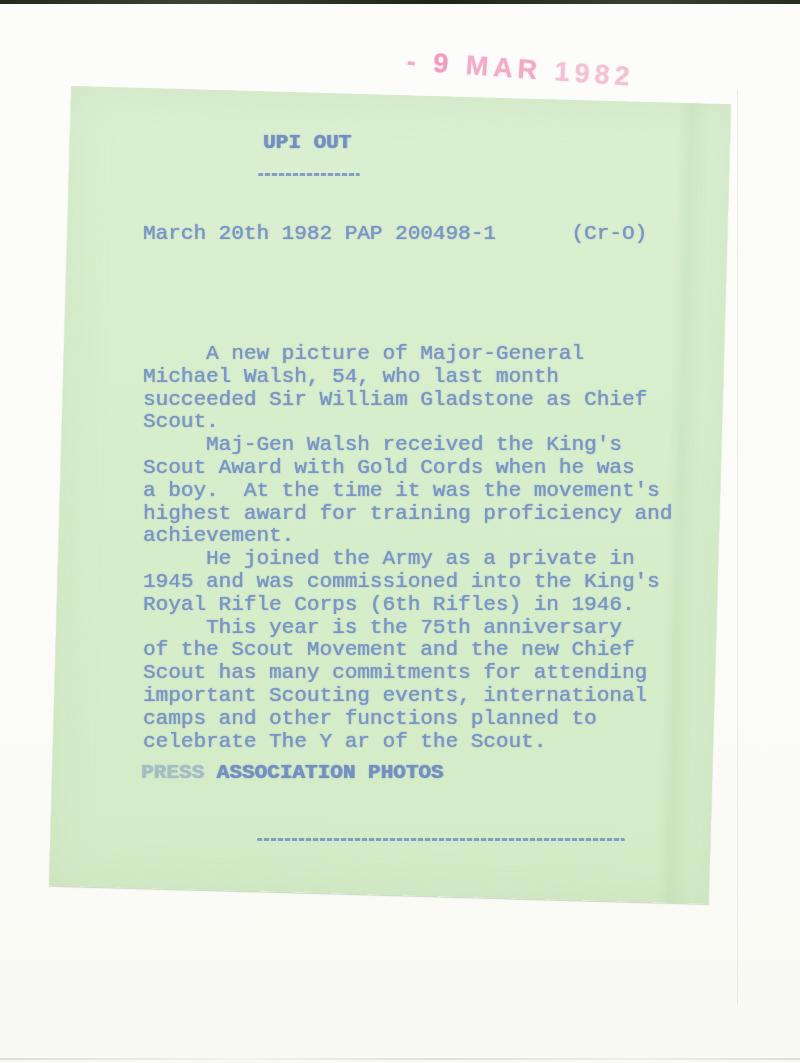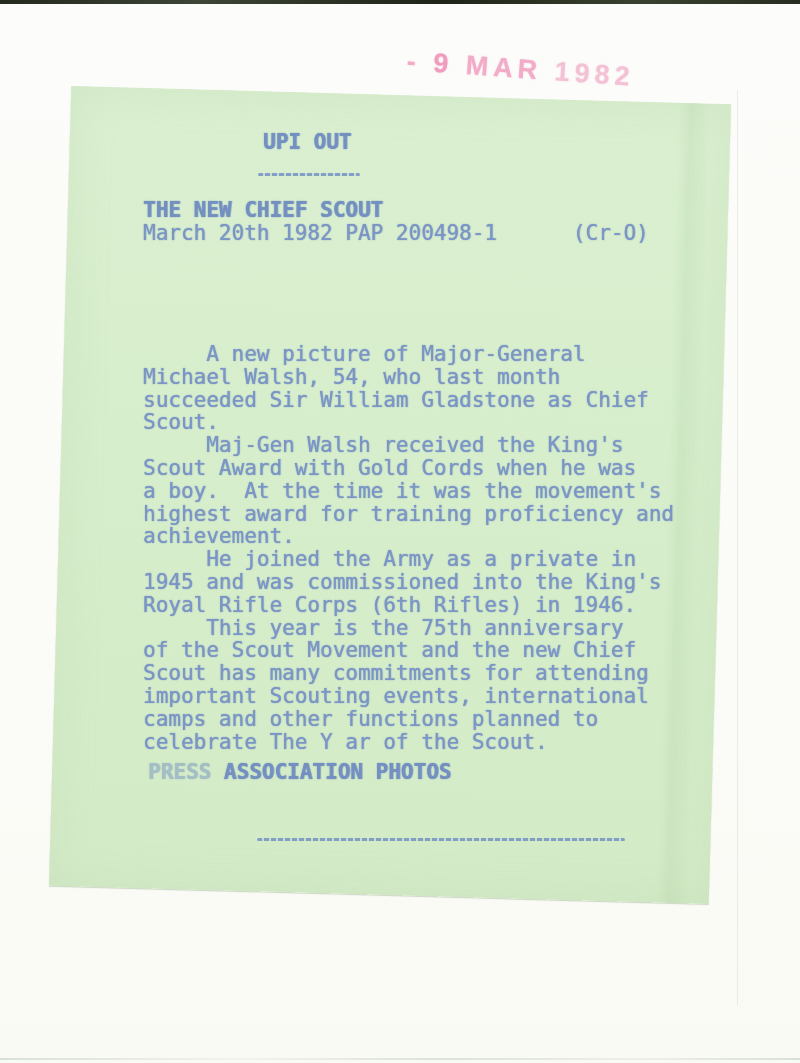--- a/index.html
+++ b/index.html
@@ -31,21 +31,21 @@
   
   .paper{
     position:absolute;left:60px;top:95px;width:660px;height:800px;
     transform:rotate(1.6deg);
     background:
       linear-gradient(90deg,rgba(255,255,255,0) 0 92%,rgba(170,205,160,.22) 94%,rgba(255,255,255,0) 97%),
       linear-gradient(180deg,#daefd0 0%,#d7eecc 45%,#d4ebc7 100%);
     box-shadow:inset 0 0 45px rgba(160,195,150,.18), 0 1px 1px rgba(120,150,110,.35);
   }
   
-  .typed{position:absolute;inset:0;filter:blur(0.3px);}
+  .typed{position:absolute;inset:0;filter:blur(0.3px);font-family:Liberation Mono, monospace;}
   .line{
     position:absolute;
     font-size:21px;line-height:23px;
     color:#7b96c4;
     white-space:pre;
     text-shadow:0 0 1.2px rgba(118,146,196,.85), .6px .4px .8px rgba(118,146,196,.5);
   }
   .hdr{
     font-weight:bold;color:#7390c0;
     text-shadow:0 0 1.4px rgba(105,135,190,.9), 1px 0 .6px rgba(105,135,190,.55);
@@ -79,21 +79,20 @@
   <div class="top-strip"></div>
 
   <div class="paper"></div>
 
   <div class="typed">
 
     <div class="line hdr" style="left:263px;top:131px;">UPI OUT</div>
 
     <div class="typed-rule" style="left:258px;top:173px;width:102px;"></div>
 
-    <div class="line hdr" style="left:143px;top:199px;">THE NEW CHIEF SCOUT</div>
 
     <div class="line" style="left:143px;top:222px;">March 20th 1982 PAP 200498-1      (Cr-O)</div>
 
 
     <div class="line body-block" style="left:143px;top:343px;">     A new picture of Major-General
 Michael Walsh, 54, who last month
 succeeded Sir William Gladstone as Chief
 Scout.
      Maj-Gen Walsh received the King's
 Scout Award with Gold Cords when he was
@@ -103,21 +102,21 @@
      He joined the Army as a private in
 1945 and was commissioned into the King's
 Royal Rifle Corps (6th Rifles) in 1946.
      This year is the 75th anniversary
 of the Scout Movement and the new Chief
 Scout has many commitments for attending
 important Scouting events, international
 camps and other functions planned to
 celebrate The Y ar of the Scout.</div>
 
-    <div class="line hdr" style="left:148px;top:761px;text-align:center;"><span class="fade">PRESS</span><span> ASSOCIATION PHOTOS</span></div>
+    <div class="line hdr" style="left:141px;top:761px;text-align:center;"><span class="fade">PRESS</span><span> ASSOCIATION PHOTOS</span></div>
 
 
     <div class="typed-rule" style="left:257px;top:838px;width:368px;"></div>
 
   </div>
 
   <div class="stamp"><span class="s2">- </span><span class="s1">9 </span><span class="s2">MAR </span><span class="s3">1982</span></div>
 
   <div class="vline"></div>
   <div class="bottom-line"></div>

